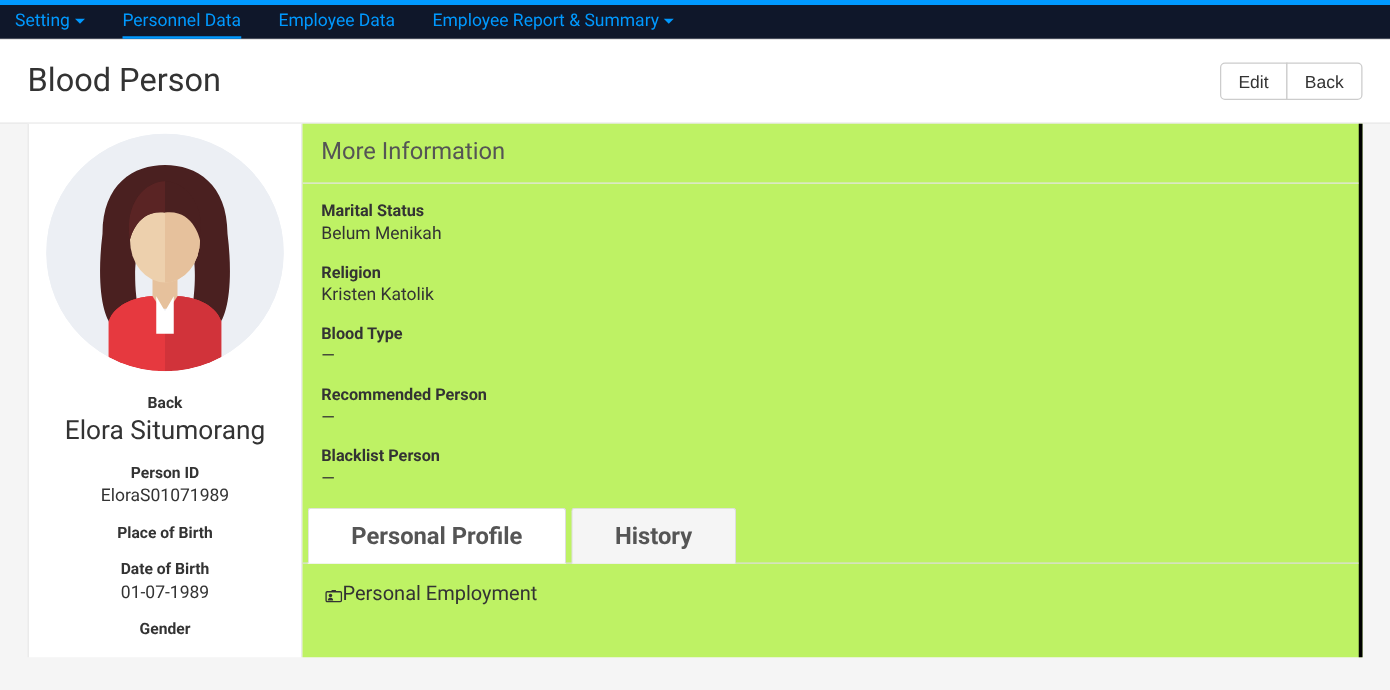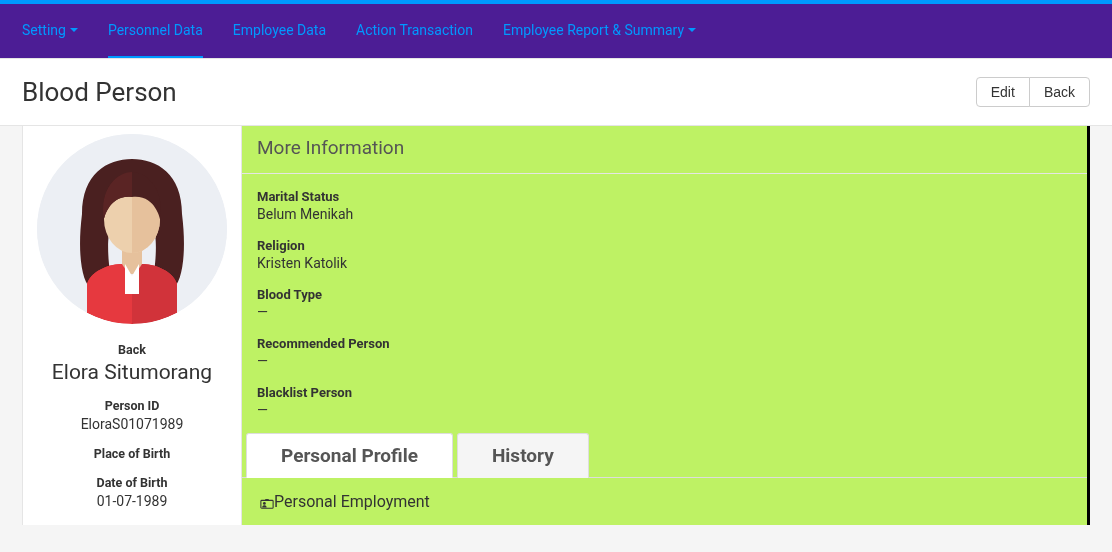--- a/index.html
+++ b/index.html
@@ -8,27 +8,27 @@
       background: #f5f5f5;
       color: #333;
       font-size: 14px;
     }
     .top-accent {
       height: 4px;
       background: #0099ff;
       width: 100%;
     }
     .nav-bar {
-      background: #4c1d95;
+      background: #0f172a;
       border-bottom: 1px solid #e5e5e5;
-      padding: 0 22px;
+      padding: 0 12px;
       display: flex;
       gap: 30px;
       align-items: center;
-      height: 55px;
+      height: 28px;
     }
     .nav-item {
       color: #0099ff;
       font-size: 14px;
       cursor: pointer;
       height: 100%;
       display: flex;
       align-items: center;
       border-bottom: 2px solid transparent;
     }
@@ -193,23 +193,20 @@
     <span>Setting</span>
     <span class="caret"></span>
   </div>
   <div class="nav-item active">
     <span>Personnel Data</span>
   </div>
   <div class="nav-item">
     <span>Employee Data</span>
   </div>
   <div class="nav-item">
-    <span>Action Transaction</span>
-  </div>
-  <div class="nav-item">
     <span>Employee Report &amp; Summary</span>
     <span class="caret"></span>
   </div>
 </nav>
 
 <div class="page-header">
   <h1 class="page-title">Blood Person</h1>
   <div class="btn-group">
     <button class="btn">Edit</button>
     <button class="btn">Back</button>
@@ -254,20 +251,21 @@
     <div class="person-name">Elora Situmorang</div>
 
     <div class="label">Person ID</div>
     <div class="value">EloraS01071989</div>
 
     <div class="label">Place of Birth</div>
 
     <div class="label">Date of Birth</div>
     <div class="value">01-07-1989</div>
 
+    <div class="label">Gender</div>
   </aside>
 
   <main class="main">
     <div class="panel-title">More Information</div>
 
     <div class="info-block">
       <div class="field-label">Marital Status</div>
       <div class="field-value">Belum Menikah</div>
 
       <div class="field-label">Religion</div>

